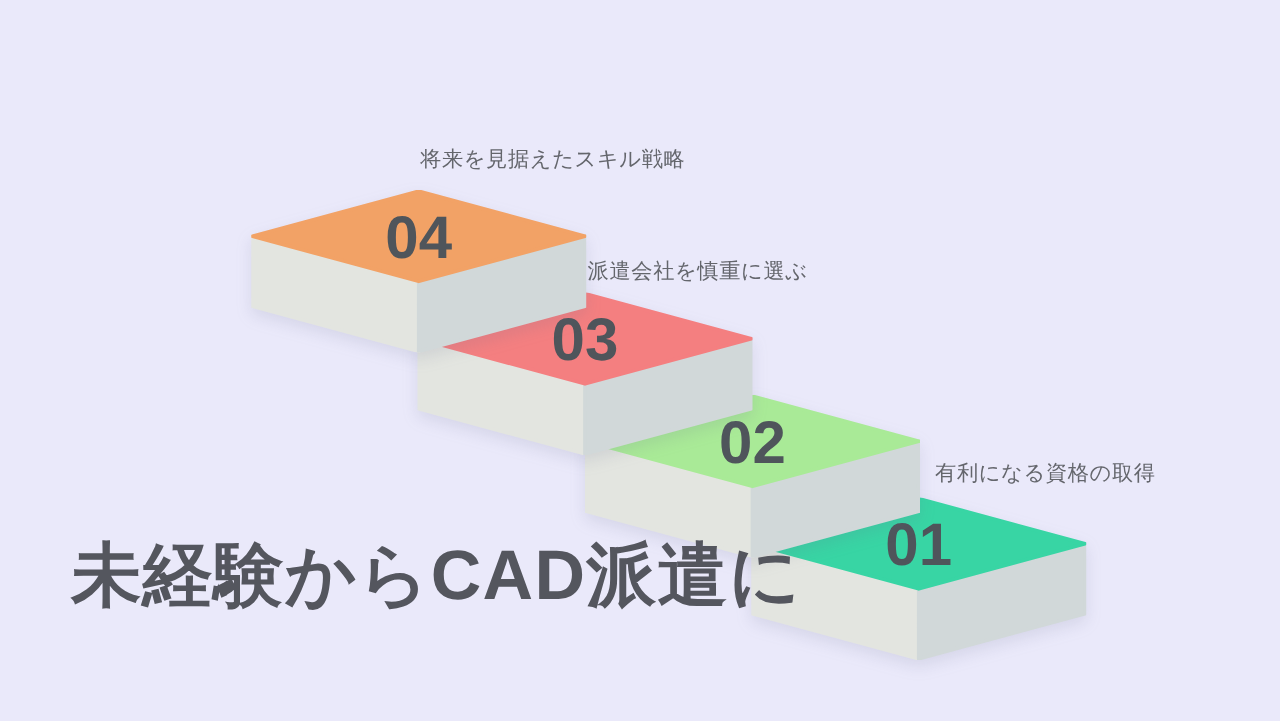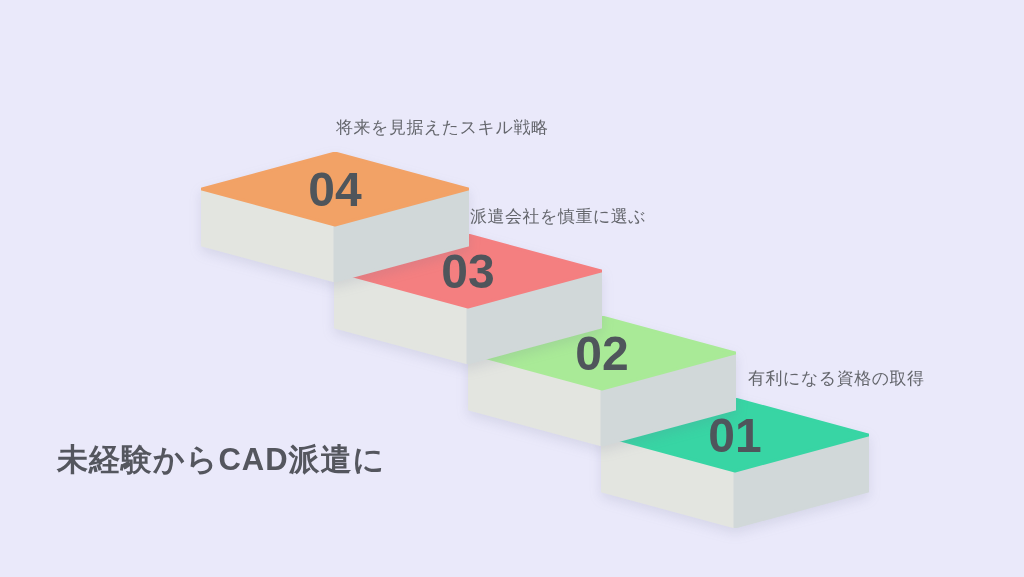--- a/index.html
+++ b/index.html
@@ -59,21 +59,21 @@
   }
   .label-pos-04 { left: 336px; top: 112px; }
   .label-pos-03 { left: 470px; top: 201px; }
   .label-pos-02 { left: 610px; top: 286px; }
   .label-pos-01 { left: 748px; top: 363px; }
 
   
   .page-title {
     position: absolute;
     left: 57px; top: 429px;
-    font-size: 31px;
+    font-size: 56px;
     font-weight: 700;
     line-height: 61px;
     color: var(--title-color);
     letter-spacing: 1px;
     white-space: nowrap;
   }
 </style>
 </head>
 <body>
 

